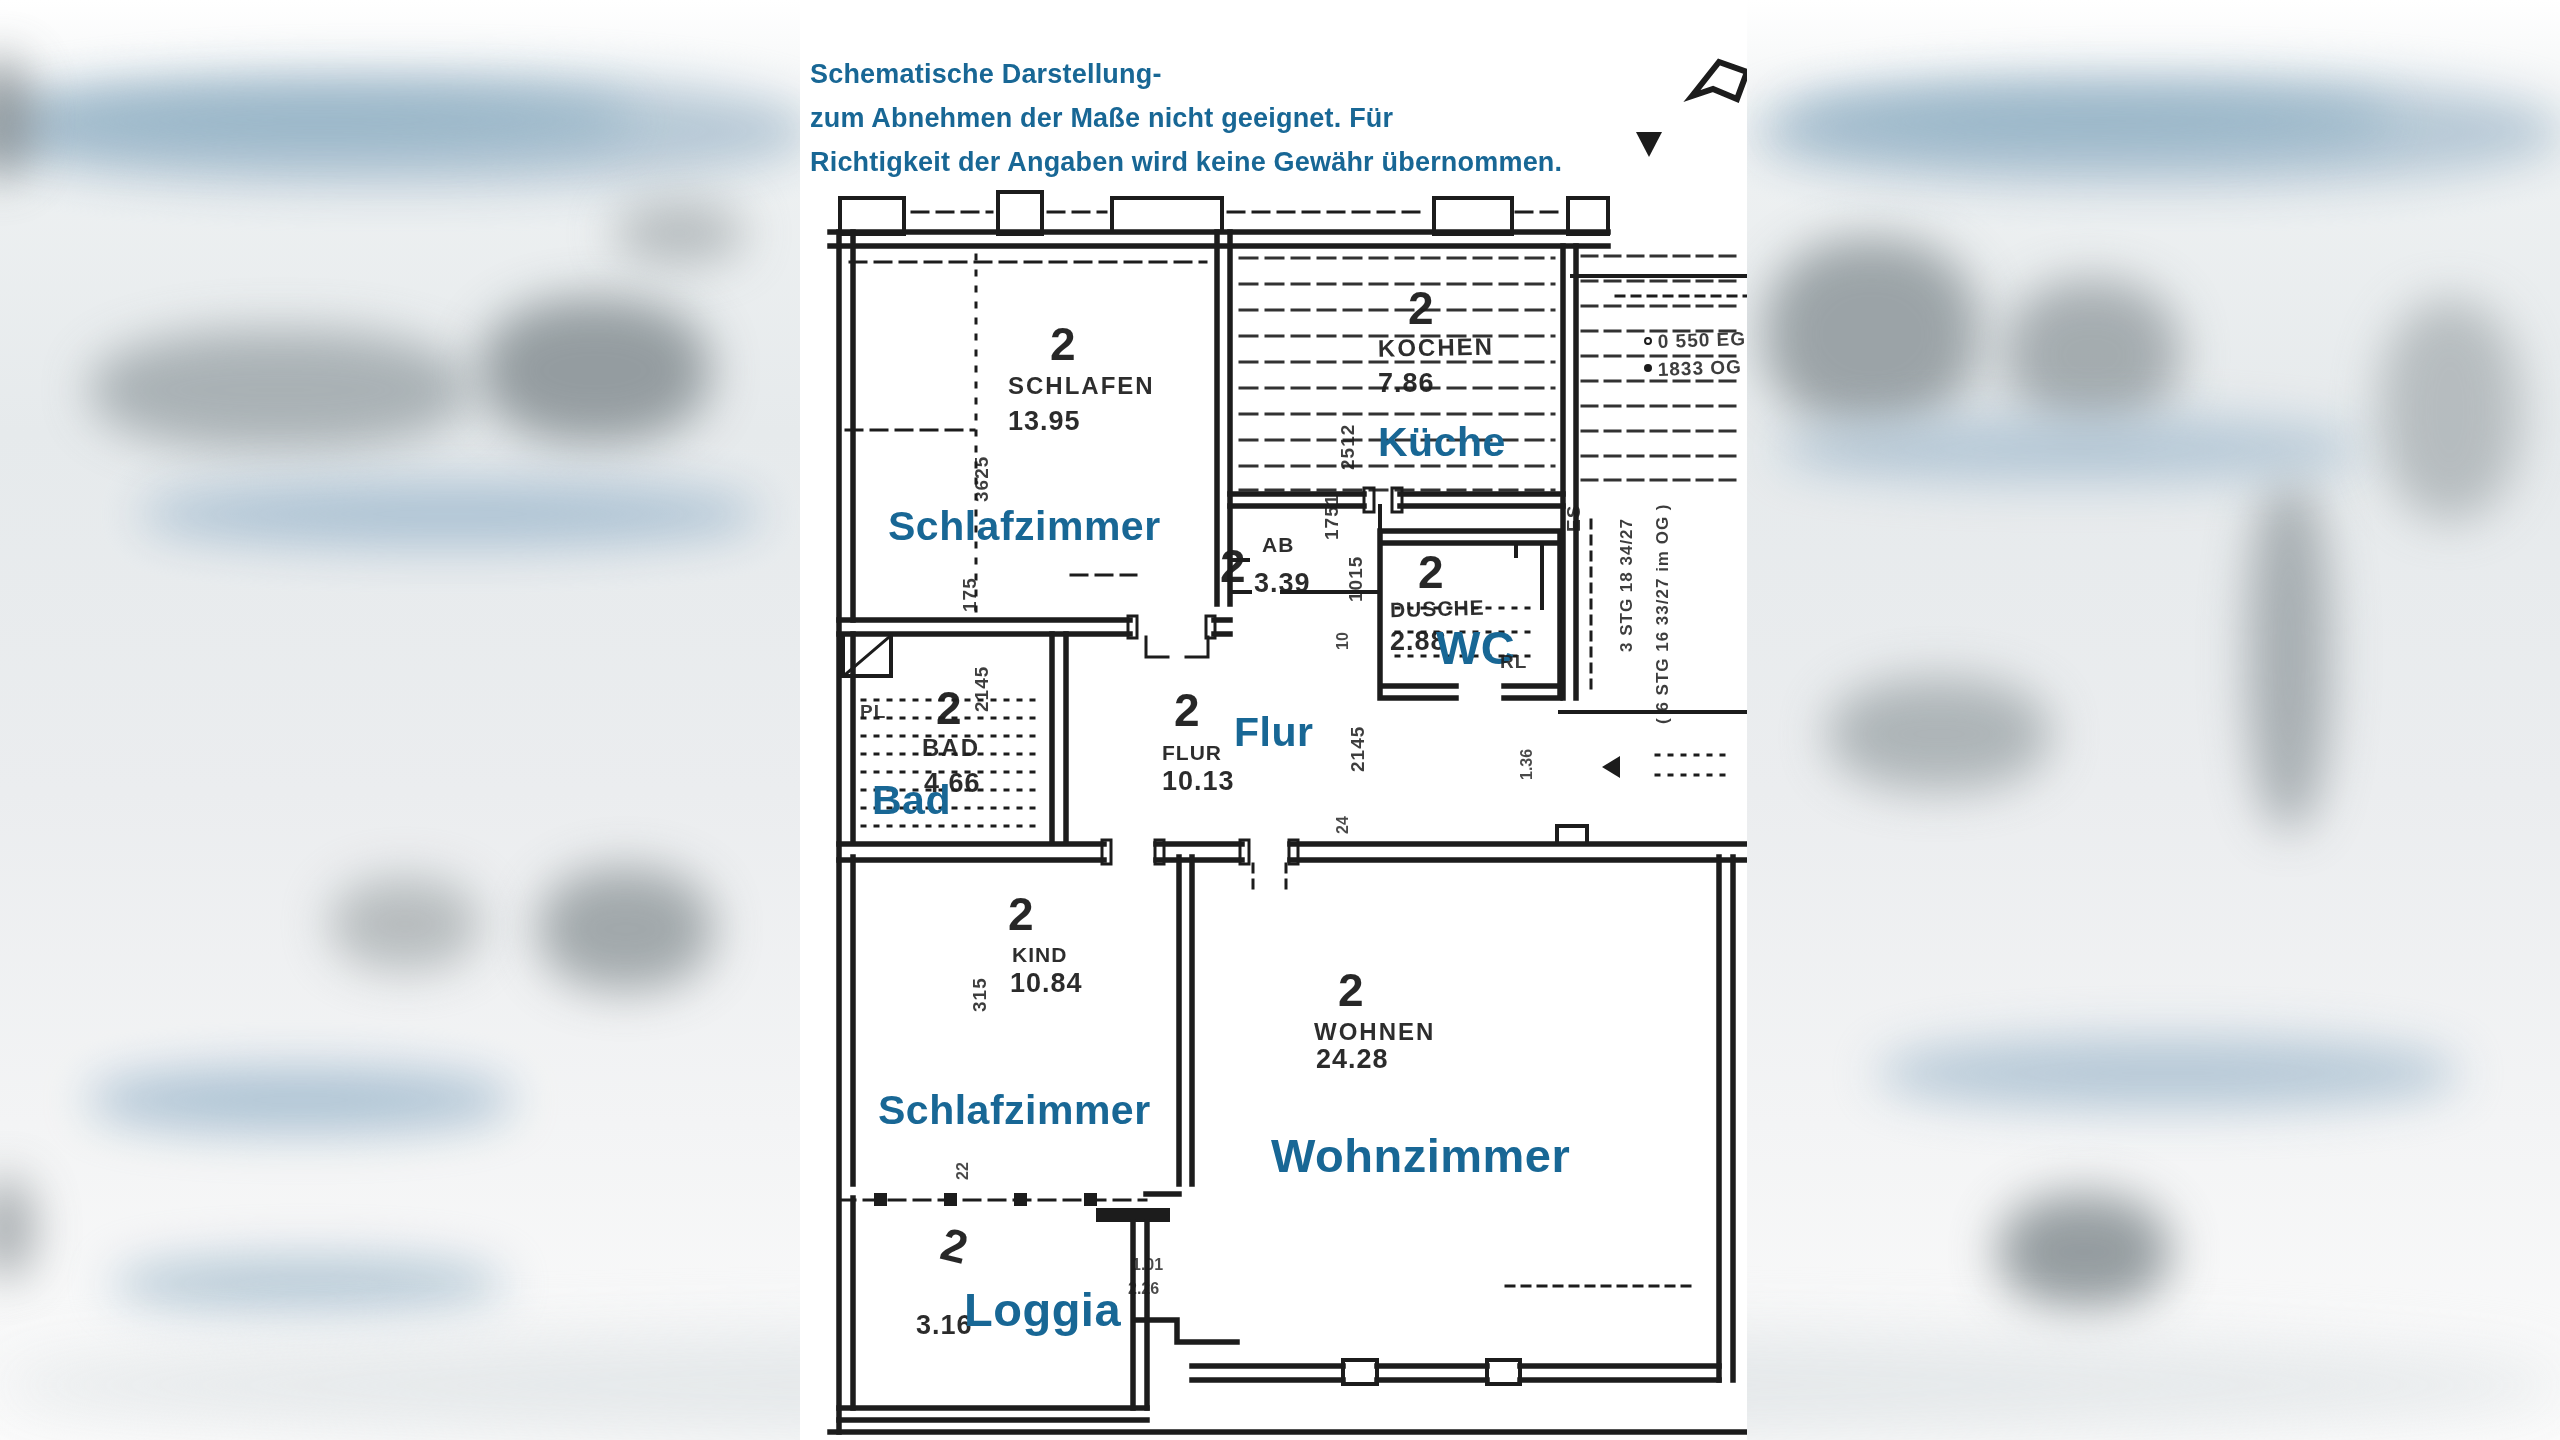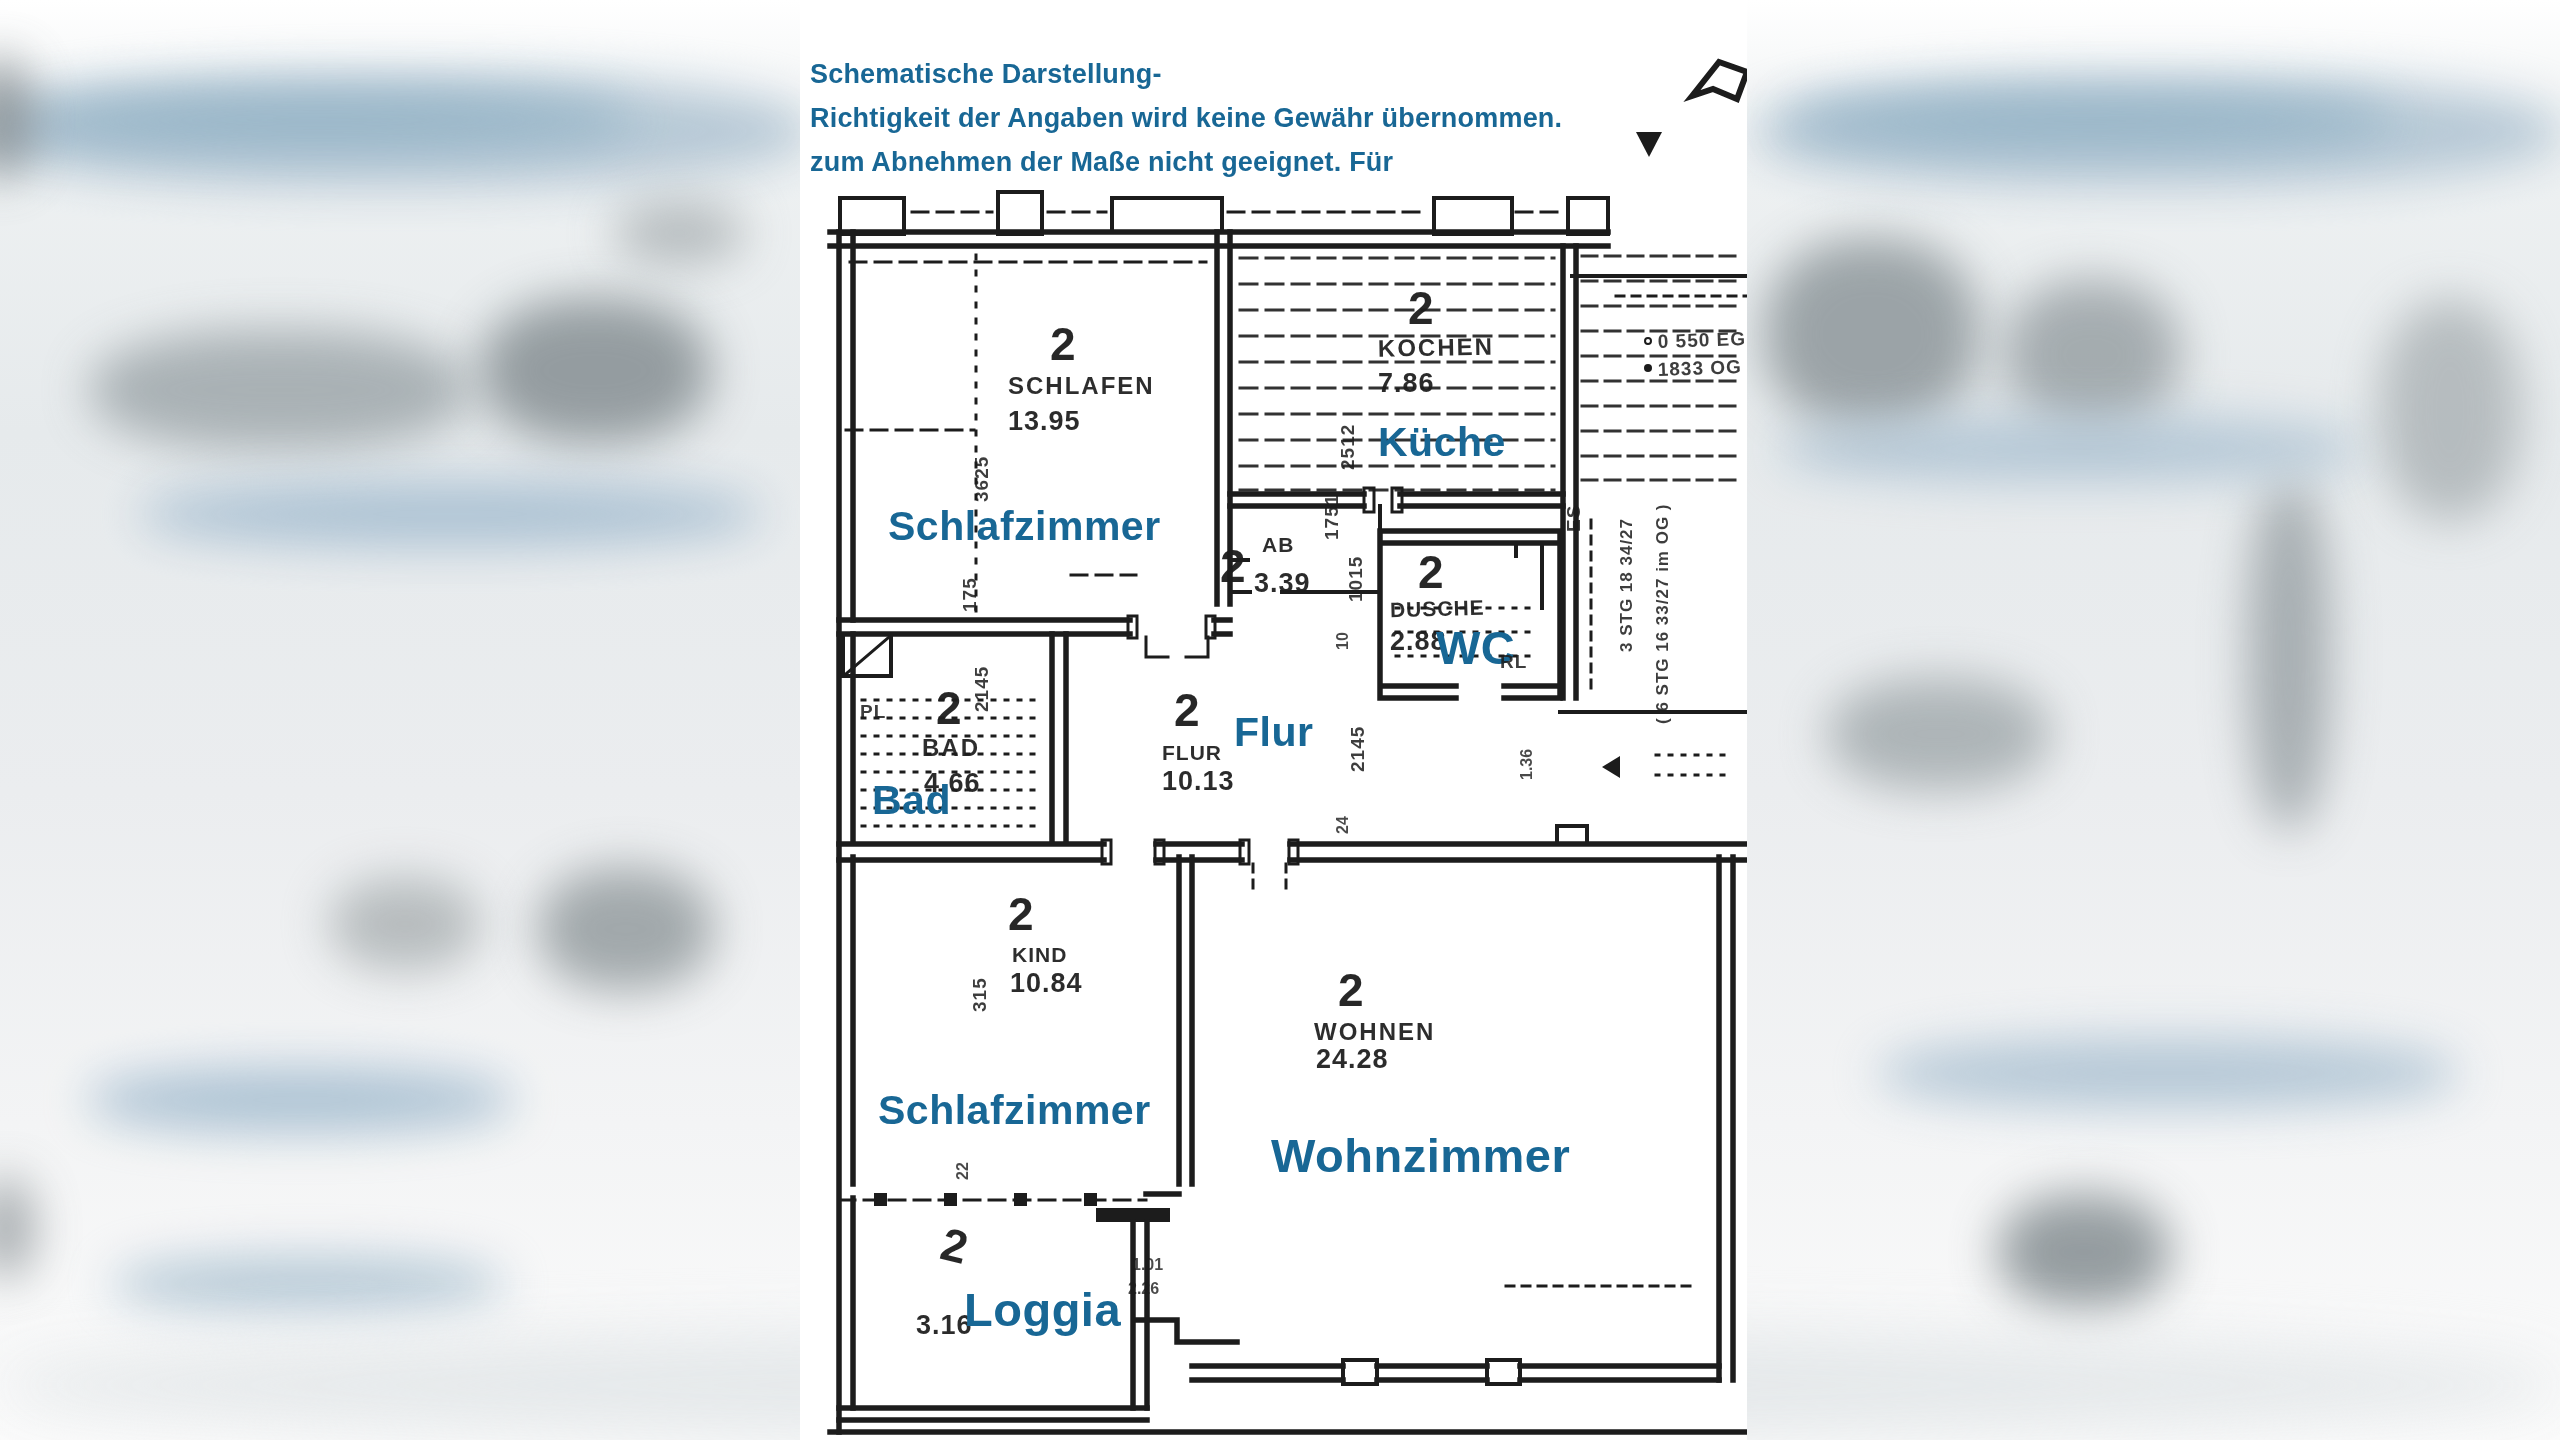--- a/index.html
+++ b/index.html
@@ -61,22 +61,22 @@
     <div class="blob" style="left:1828px;top:678px;width:222px;height:112px;background:#a3abae;opacity:.85;"></div>
     <div class="blob" style="left:1878px;top:1038px;width:580px;height:70px;background:#aec3d3;opacity:.9;"></div>
     <div class="blob" style="left:1998px;top:1194px;width:172px;height:116px;background:#848d91;opacity:.85;"></div>
     <div class="blob" style="left:0px;top:1330px;width:2560px;height:110px;background:#e3e7e9;opacity:.9;filter:blur(30px);"></div>
   </div>
 
   <div class="panel">
 
     <div class="disclaimer">
       <div>Schematische Darstellung-</div>
+      <div>zum Abnehmen der Maße nicht geeignet. Für</div>
       <div>Richtigkeit der Angaben wird keine Gewähr übernommen.</div>
-      <div>zum Abnehmen der Maße nicht geeignet. Für</div>
     </div>
 
     <svg class="plan-svg" viewBox="0 0 931 1440">
 
       <g>
         <polygon points="876,96 903,62 931,72 921,99 897,89" fill="#ffffff" stroke="#1c1c1c" stroke-width="6"></polygon>
       </g>
       <g>
         <polygon class="fillink" points="820,132 846,132 833,157"></polygon>
       </g>

